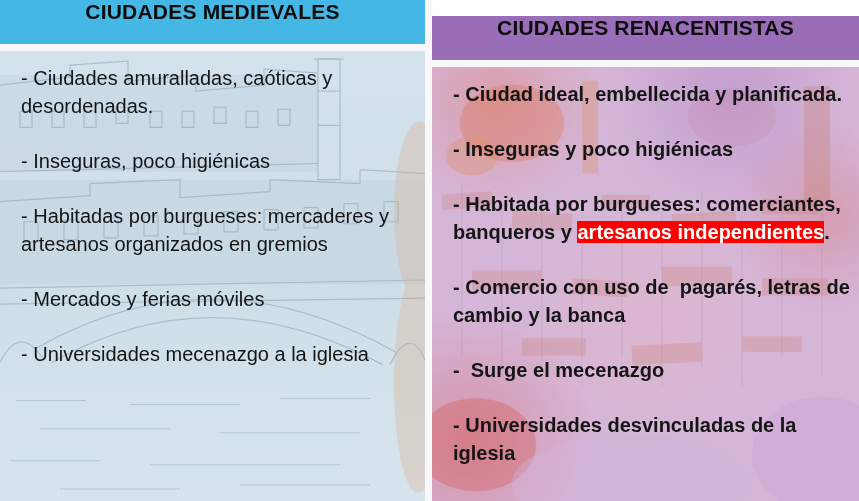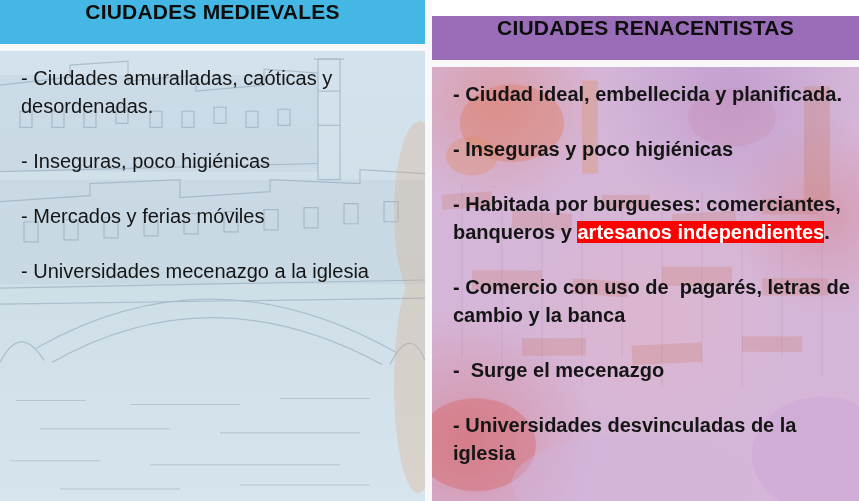--- a/index.html
+++ b/index.html
@@ -112,20 +112,21 @@
         </g>
         <g fill="#e2a273" opacity="0.26">
           <ellipse cx="420" cy="160" rx="26" ry="90"></ellipse>
           <ellipse cx="418" cy="330" rx="24" ry="110"></ellipse>
         </g>
       </svg>
 
       <div class="items">
         <p class="item">- Ciudades amuralladas, caóticas y desordenadas.</p>
         <p class="item">- Inseguras, poco higiénicas</p>
+        <p class="item">- Habitadas por burgueses: mercaderes y artesanos organizados en gremios</p>
         <p class="item">- Mercados y ferias móviles</p>
         <p class="item">- Universidades mecenazgo a la iglesia</p>
       </div>
     </div>
   </section>
 
   <div class="divider"></div>
 
   <section class="col col-right">
     <header class="col-header right-header">

